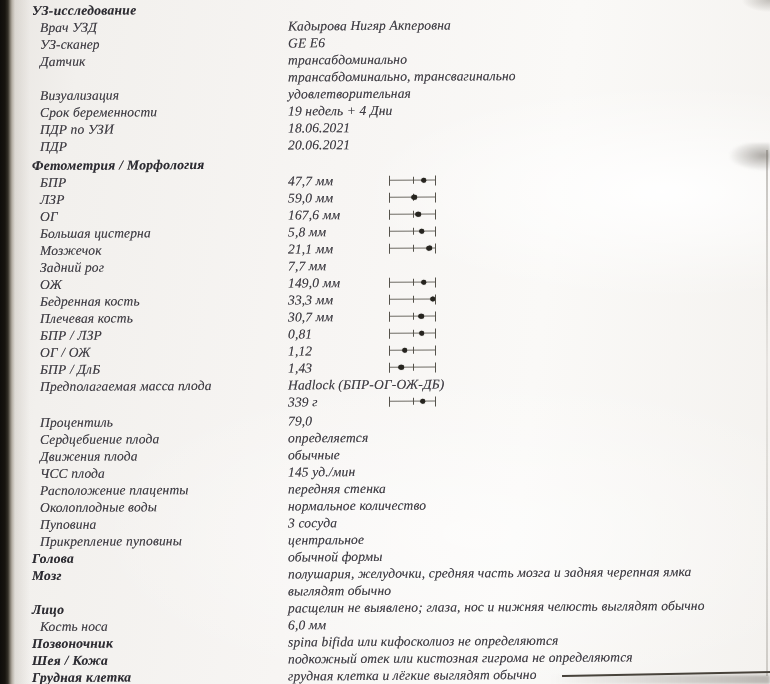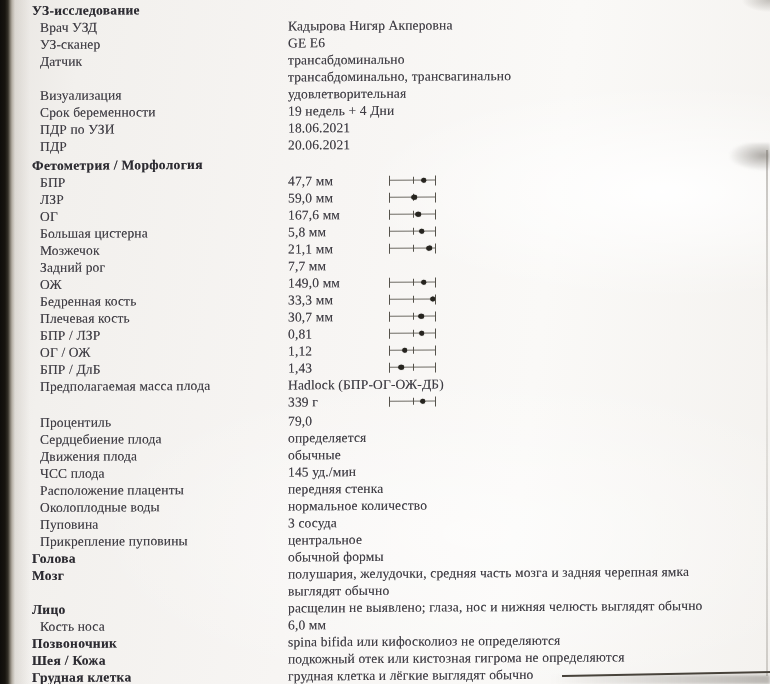--- a/index.html
+++ b/index.html
@@ -8,20 +8,21 @@
     background:#ffffff;
     font-family:"Liberation Serif", "DejaVu Serif", serif;
   }
   .paper {
     position:relative; width:770px; height:684px; overflow:hidden;
     color: var(--ink, #3f3d44);
     background:
       radial-gradient(ellipse 420px 150px at 86% 28%, rgba(255,255,255,0.95), rgba(255,255,255,0) 72%),
       radial-gradient(ellipse 520px 220px at 62% 78%, rgba(255,255,255,0.55), rgba(255,255,255,0) 75%),
       linear-gradient(97deg, #e9e6e2 0%, #f2f0ed 10%, #f7f5f3 42%, #faf9f7 68%, #f4f2ef 100%);
+    font-style: italic;
   }
   
   .scan-edge-left {
     position:absolute; left:0; top:0; bottom:0; width:30px; z-index:3;
     background:linear-gradient(to right,
       #0f0d0b 0px, #17140f 5px, #343028 8px, #7b756a 10px,
       #b6b0a6 12px, rgba(188,182,173,0.35) 15px, rgba(188,182,173,0) 30px);
   }
   .scan-edge-right {
     position:absolute; right:2px; top:150px; bottom:8px; width:2px; z-index:3;

